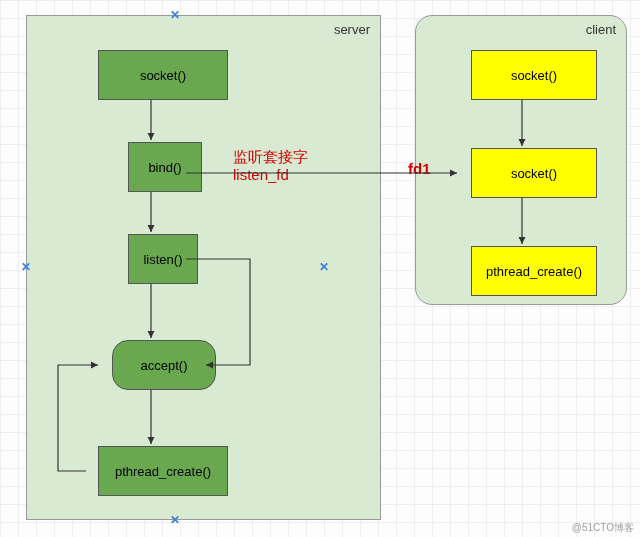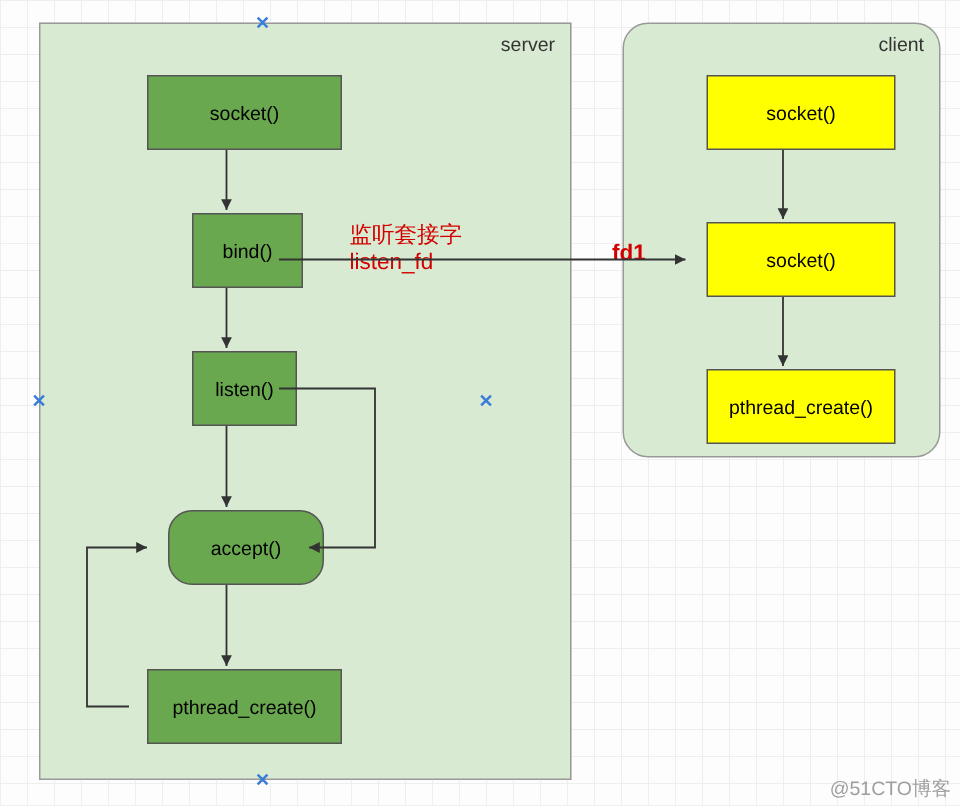--- a/index.html
+++ b/index.html
@@ -52,21 +52,21 @@
     color: #d40000;
     font-size: 15px;
     font-family: "Microsoft YaHei", sans-serif;
     line-height: 1.2;
   }
   .watermark {
     position: absolute;
     right: 6px;
     bottom: 2px;
     color: rgba(120,120,120,0.7);
-    font-size: 13px;
+    font-size: 10px;
   }
   svg.arrows {
     position: absolute;
     top: 0; left: 0;
     width: 640px; height: 537px;
     pointer-events: none;
   }
 </style>
 </head>
 <body>

